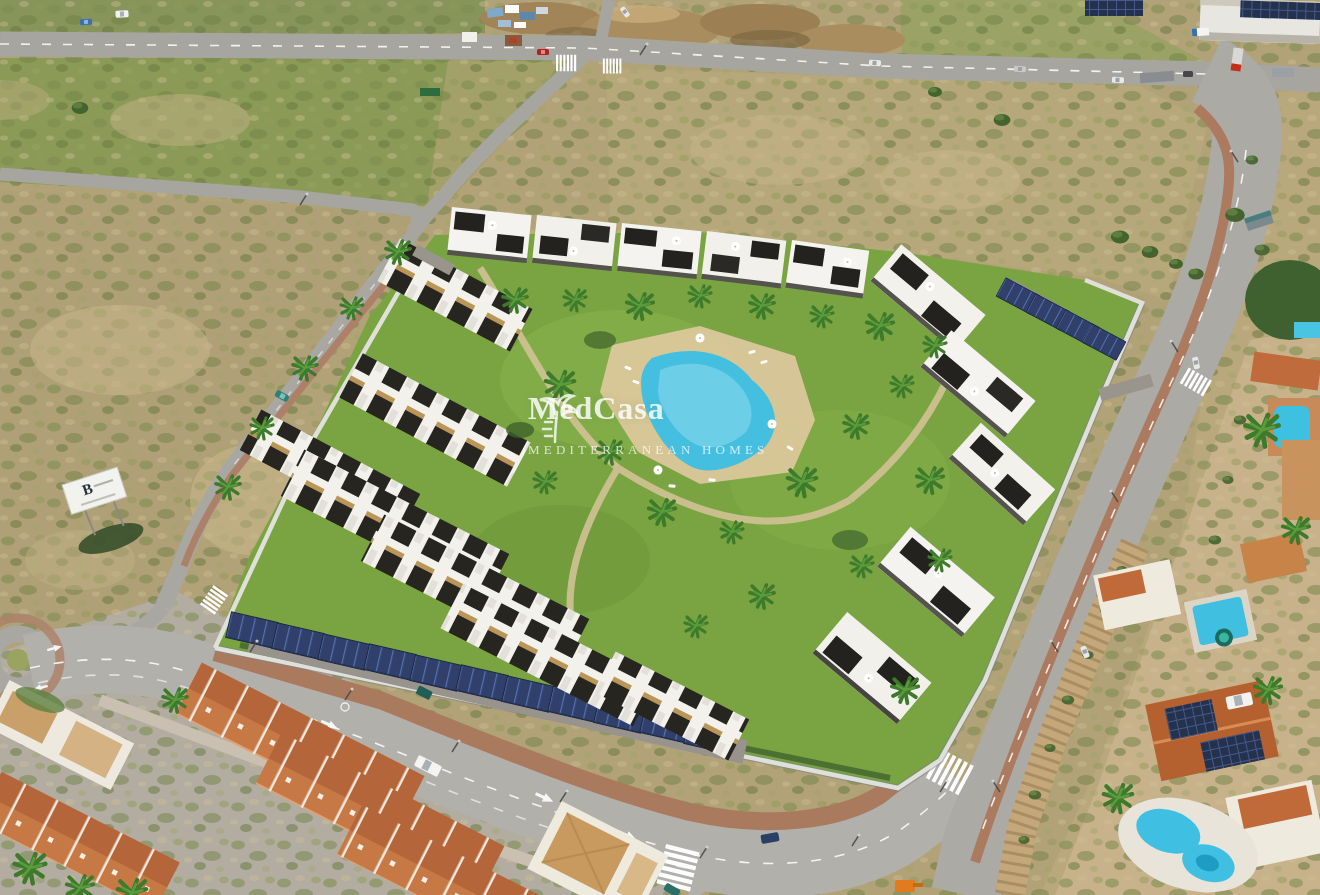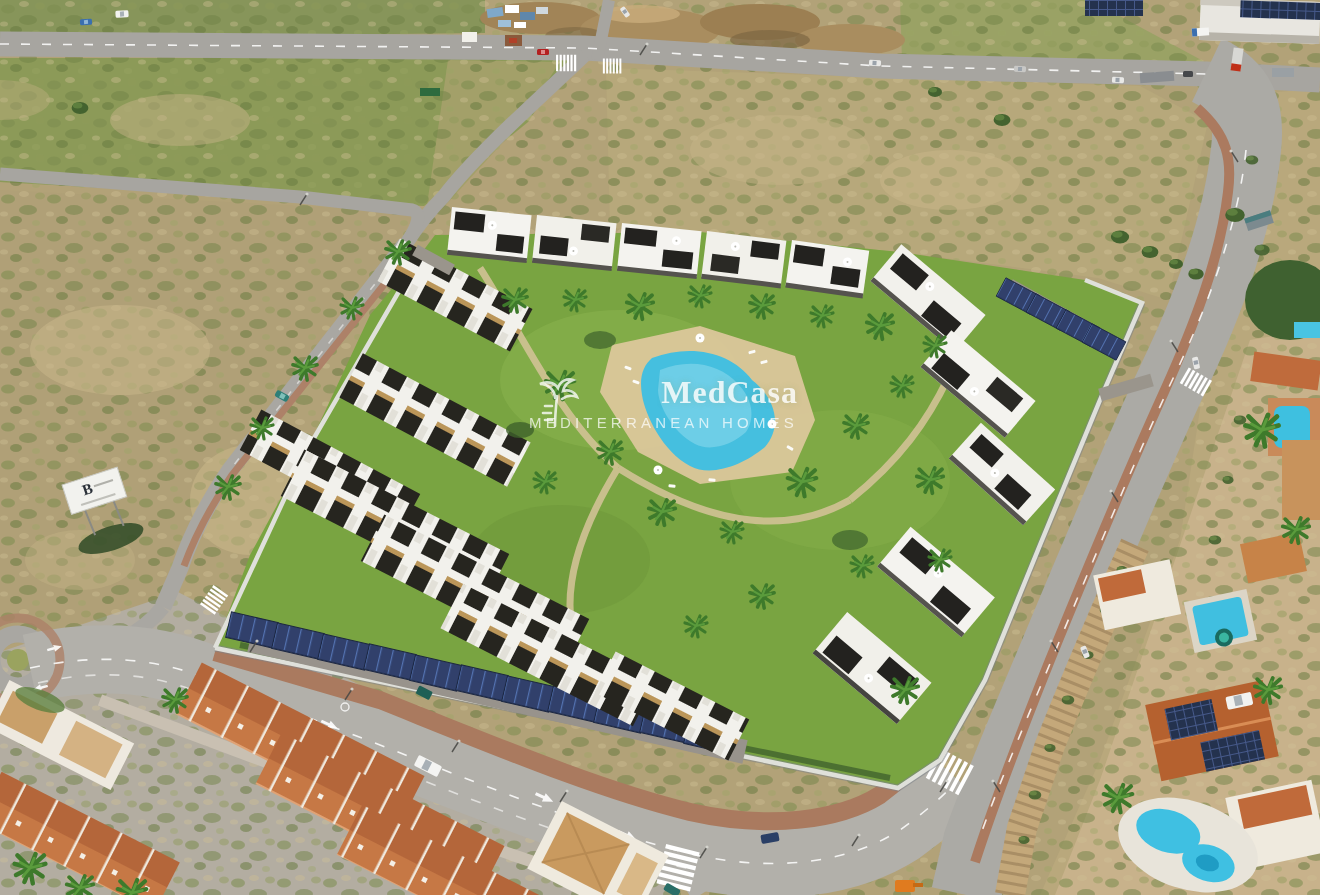--- a/index.html
+++ b/index.html
@@ -1,25 +1,25 @@
 <!DOCTYPE html>
 <html><head>
 <meta charset="utf-8">
 <style>
   html,body{margin:0;padding:0;background:#222;}
   .stage{position:relative;width:1320px;height:895px;overflow:hidden;
          font-family:"Liberation Sans",sans-serif;}
   .stage svg{position:absolute;left:0;top:0;}
-  .watermark{position:absolute;left:528px;top:376px;width:270px;text-align:right;
+  .watermark{position:absolute;left:528px;top:392px;width:270px;text-align:left;
              pointer-events:none;color:rgba(255,255,255,.82);}
   .watermark .wm-icon{display:block;margin:0 auto 2px auto;opacity:.78;}
   .watermark .wm-title{font-family:"Liberation Serif",serif;font-size:32px;font-weight:600;
              letter-spacing:1px;line-height:1;text-shadow:0 0 6px rgba(120,150,90,.25);}
-  .watermark .wm-sub{font-family:Liberation Sans, sans-serif;font-size:15px;
-             letter-spacing:4.2px;margin-top:6px;opacity:.88;}
+  .watermark .wm-sub{font-family:Liberation Serif, serif;font-size:13px;
+             letter-spacing:4.2px;margin-top:18px;opacity:.88;}
 </style>
 </head>
 <body>
 
 <div class="stage">
 <svg width="1320" height="895" viewBox="0 0 1320 895">
 <defs>
   <pattern id="scrub" width="46" height="38" patternUnits="userSpaceOnUse">
     <ellipse cx="8" cy="9" rx="7" ry="4.5" fill="#7c8c4e" opacity=".75"></ellipse>
     <ellipse cx="28" cy="20" rx="9" ry="5" fill="#6f8145" opacity=".65"></ellipse>

